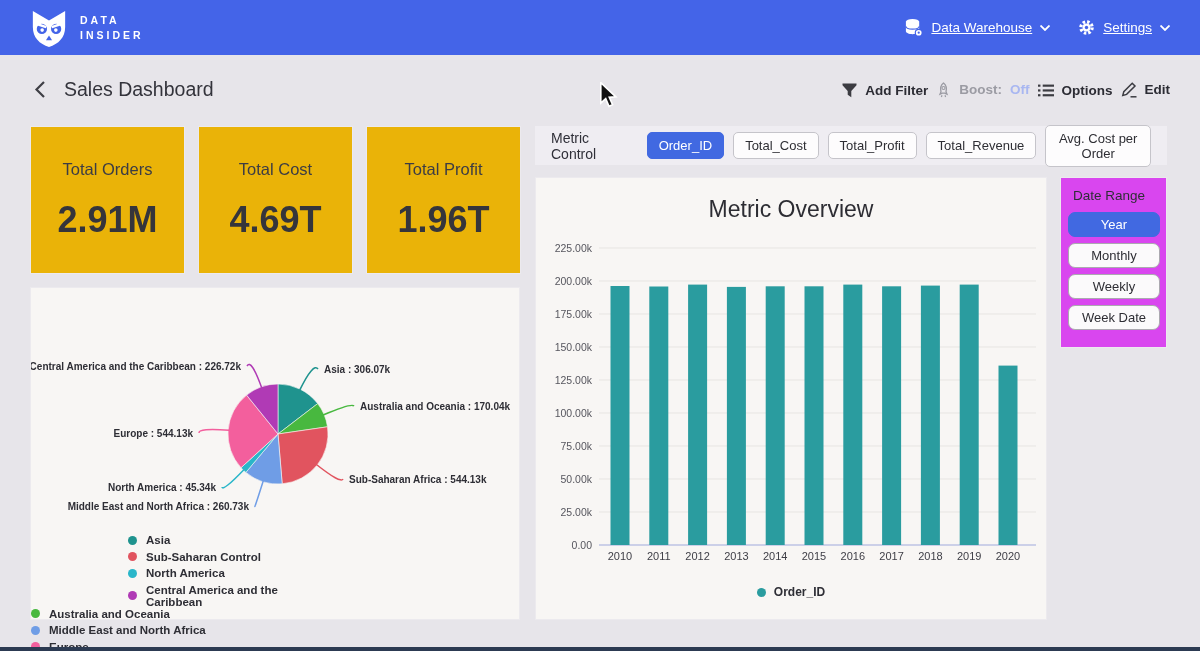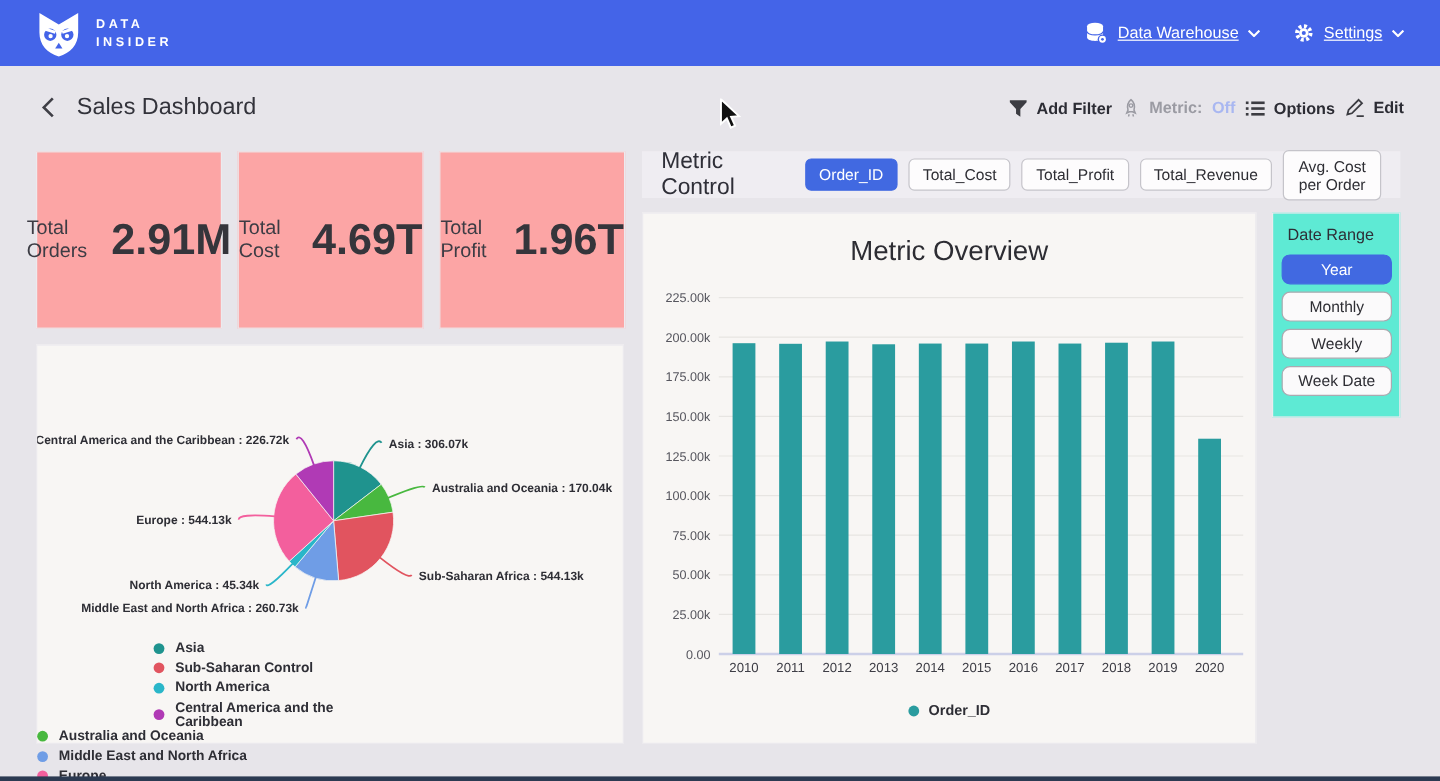--- a/index.html
+++ b/index.html
@@ -26,29 +26,29 @@
   .page-title { font-size:19.5px; font-weight:500; color:#33333b; margin-left:14px; }
   .toolbar-actions { margin-left:auto; display:flex; align-items:flex-end; gap:8px; }
   .tool-btn { display:flex; align-items:center; gap:8px; background:none; border:none; cursor:pointer;
               font-family:inherit; font-size:13.5px; font-weight:bold; color:#2c2c34; }
   .boost { display:flex; align-items:center; gap:8px; cursor:pointer; font-size:13.5px; font-weight:bold; }
   .boost-label { color:#9b9ba3; }
   .boost-value { color:#a9b7f1; }
 
   
   .kpi-row { position:absolute; left:30px; top:126px; display:flex; gap:13px; }
-  .kpi-card { width:155px; height:148px; background:#fca5a5; border:1px solid #eceaee;
-              display:flex; flex-direction:row; align-items:center; justify-content:center; gap:20px; }
+  .kpi-card { width:155px; height:148px; background:#eab308; border:1px solid #eceaee;
+              display:flex; flex-direction:column; align-items:center; justify-content:center; gap:20px; }
   .kpi-label { font-size:16.5px; font-weight:500; color:#3c3c44; }
   .kpi-value { font-size:36px; font-weight:bold; color:#35353b; }
 
   
   .metric-bar { position:absolute; left:535px; top:126px; width:632px; height:39px; background:#efedf2;
                 display:flex; align-items:center; padding:0 16px; gap:14px; }
-  .metric-label { font-size:19px; color:#2f2f38; }
+  .metric-label { font-size:14px; color:#2f2f38; }
   .metric-buttons { display:flex; align-items:center; gap:9px; }
   .chip { font-family:inherit; font-size:13px; color:#2e2e34; background:#fdfcfd; border:1px solid #c5c4ca;
           border-radius:5px; padding:5px 11px; cursor:pointer; }
   .chip-selected { background:#4169e1; border-color:#4169e1; color:#fff; }
 
   
   .card { position:absolute; background:#f8f6f4; border:1px solid #eceaee; }
   .pie-card  { left:30px;  top:287px; width:490px; height:333px; }
   .bar-card  { left:535px; top:177px; width:512px; height:443px; }
   .card h2 { position:absolute; top:18px; left:0; width:100%; text-align:center;
@@ -63,21 +63,21 @@
   .pie-legend { position:absolute; left:0; top:246px; width:100%; display:flex;flex-direction:column; }
   .legend-col { display:flex; flex-direction:column; gap:4.5px; }
   .legend-col.c0 { margin-left:97px; width:191px; }
   .legend-item { display:flex; align-items:center; gap:9px; font-size:11.5px; font-weight:bold; color:#2e2e35; }
   .dot { width:9px; height:9px; border-radius:50%; flex:0 0 auto; }
 
   .bar-legend { position:absolute; left:0; bottom:20px; width:100%; display:flex; justify-content:center;
                 align-items:center; gap:8px; font-size:12px; font-weight:bold; color:#2e2e35; }
 
   
-  .date-card { position:absolute; left:1060px; top:177px; width:107px; height:171px; background:#5eead4;
+  .date-card { position:absolute; left:1060px; top:177px; width:107px; height:171px; background:#d946ef;
                border:1px solid #eceaee; padding:10px 7px 0 7px; }
   .date-label { font-size:13.5px; color:#2e2e36; margin:0 0 9px 5px; font-weight:500; }
   .date-buttons { display:flex; flex-direction:column; gap:6px; }
   .dr-btn { font-family:inherit; width:92px; height:25px; font-size:13px; color:#2e2e34; background:#fbfafb;
             border:1px solid #aba9b0; border-radius:7px; cursor:pointer; }
   .dr-selected { background:#4169e1; border-color:#4169e1; color:#fff; }
 
   .cursor { position:absolute; left:598px; top:82px; z-index:50; pointer-events:none; }
   .bottom-strip { position:absolute; left:0; bottom:0; width:1200px; height:4px; background:#2c3a52; }
 </style>
@@ -145,21 +145,21 @@
           <path d="M0.5,0.5 h14 v1.8 l-5.2,5.6 v6.3 l-3.6,-2.4 v-3.9 L0.5,2.3 Z" fill="#3c3c42"></path>
         </svg>
         <span>Add Filter</span>
       </button>
       <div class="boost">
         <svg width="15" height="16" viewBox="0 0 15 16">
           <path d="M7.5,1 c2.4,1.9 3.4,5.2 2.5,8.8 l1,2.4 -2.3,-1 h-2.4 l-2.3,1 1,-2.4 C4.1,6.2 5.1,2.9 7.5,1 Z" stroke="#9b9ba3" stroke-width="1.3" fill="none"></path>
           <circle cx="7.5" cy="6" r="1.5" stroke="#9b9ba3" stroke-width="1.1" fill="none"></circle>
           <path d="M6,13.2 L5.4,15 M9,13.2 L9.6,15" stroke="#9b9ba3" stroke-width="1.2" fill="none"></path>
         </svg>
-        <span class="boost-label">Metric:</span>
+        <span class="boost-label">Boost:</span>
         <span class="boost-value">Off</span>
       </div>
       <button class="tool-btn">
         <svg width="16" height="15" viewBox="0 0 17 15">
           <rect x="0" y="1.2" width="2.6" height="2.3" fill="#3c3c42"></rect>
             <rect x="5" y="1.2" width="12" height="2.3" fill="#3c3c42"></rect>
           <rect x="0" y="6.3" width="2.6" height="2.3" fill="#3c3c42"></rect>
             <rect x="5" y="6.3" width="12" height="2.3" fill="#3c3c42"></rect>
           <rect x="0" y="11.4" width="2.6" height="2.3" fill="#3c3c42"></rect>
             <rect x="5" y="11.4" width="12" height="2.3" fill="#3c3c42"></rect>

